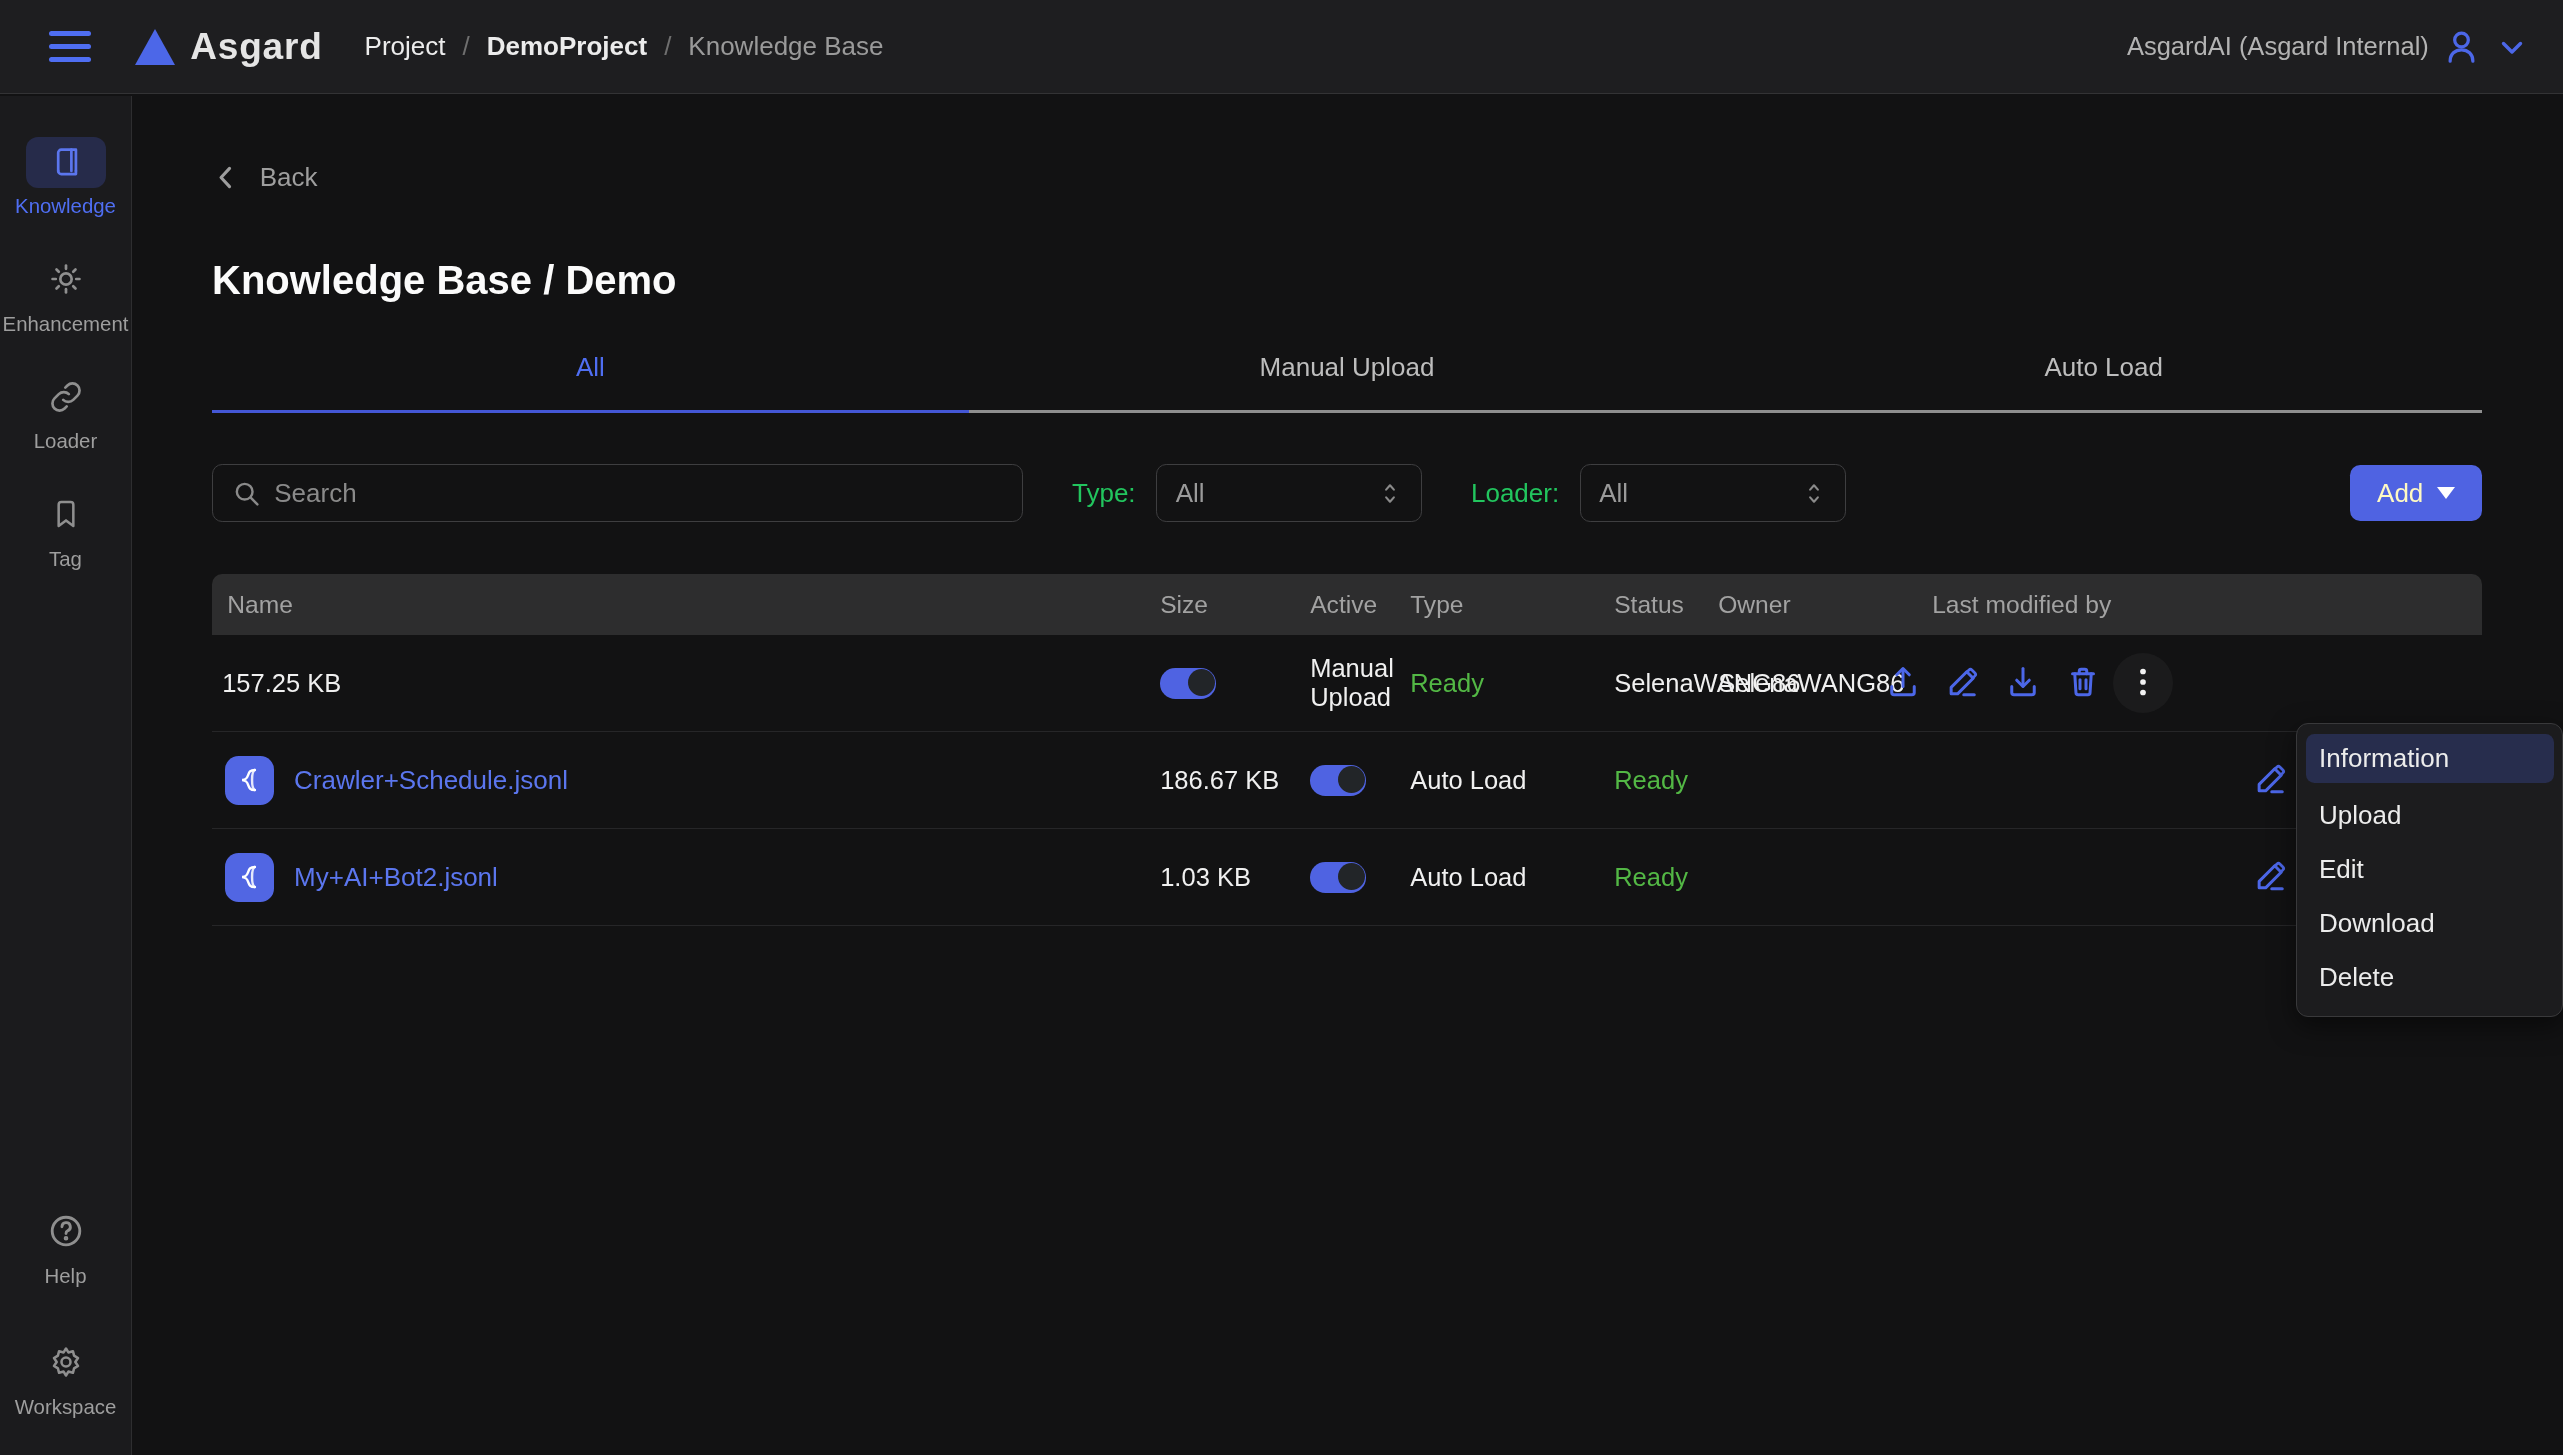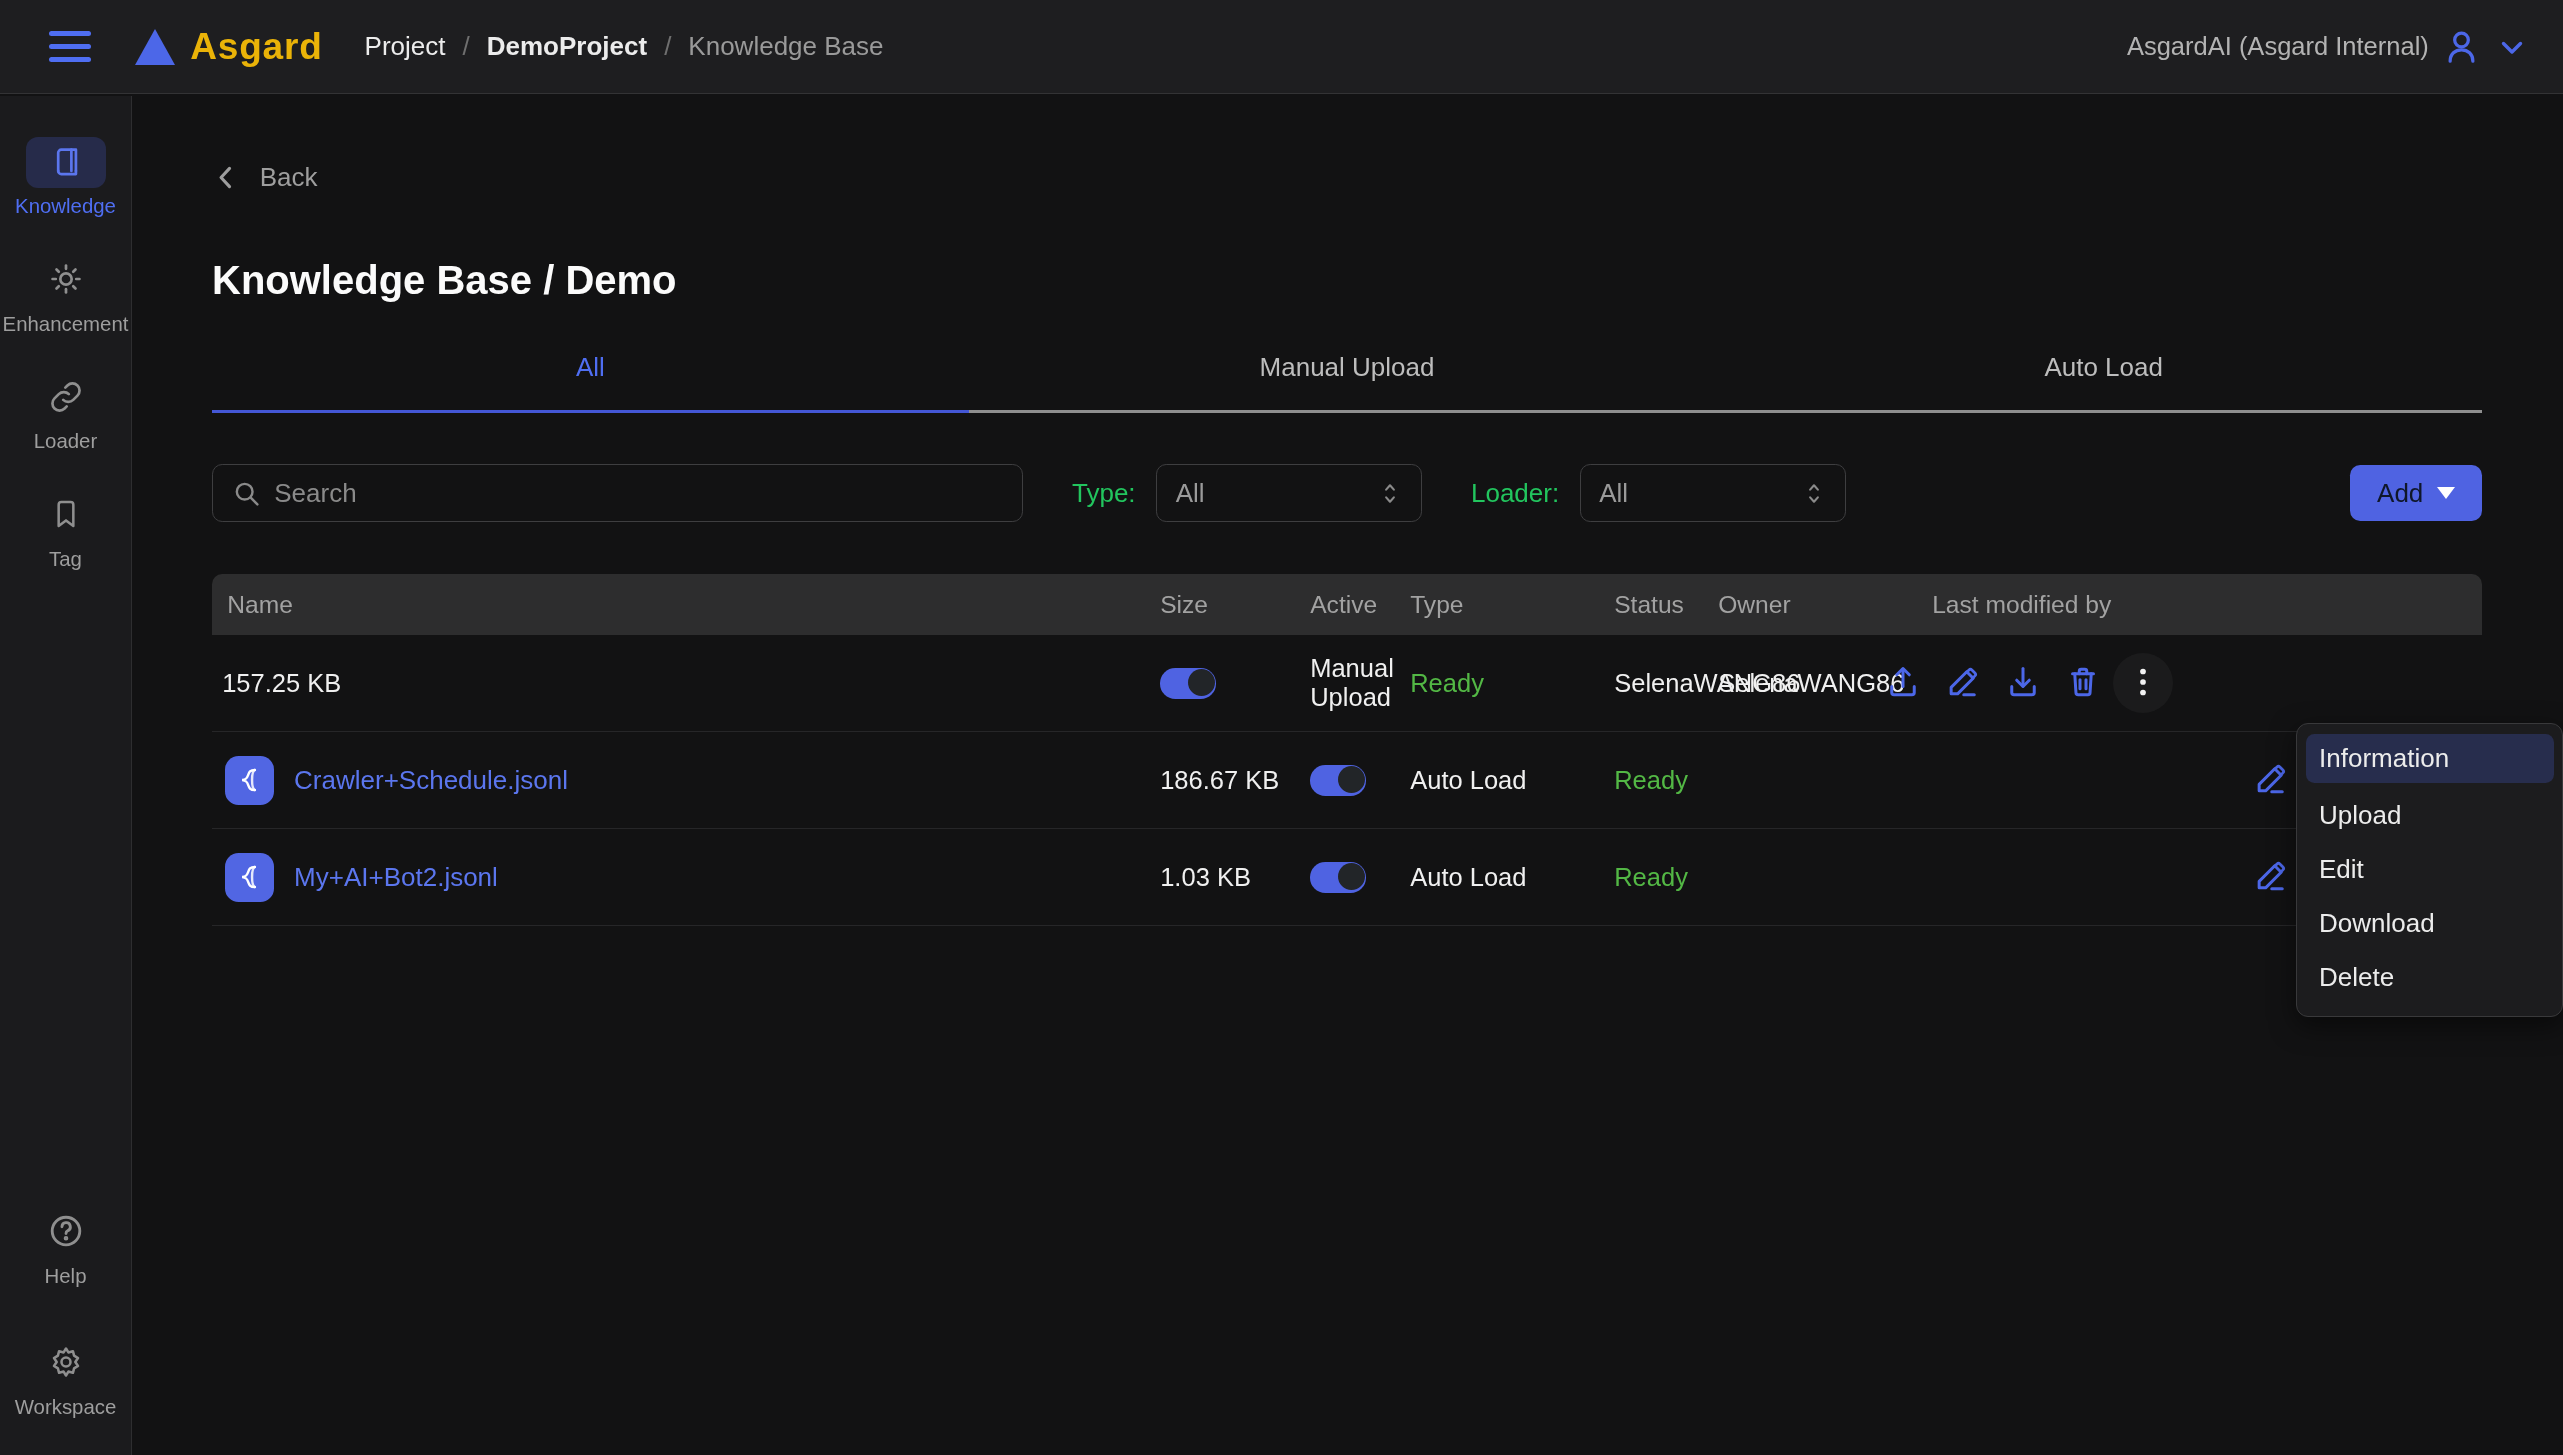--- a/index.html
+++ b/index.html
@@ -7,21 +7,21 @@
               font-family:"Liberation Sans", sans-serif; color:#e8e8e8; }
 
   
   .topbar { position:absolute; left:0; top:0; width:2563px; height:94px; background:#1e1e20;
             border-bottom:1.7px solid #333335; display:flex; align-items:center; z-index:30; }
   .hamburger { margin-left:49px; width:42px; display:flex; flex-direction:column; gap:7.6px; cursor:pointer; }
   .hamburger span { display:block; height:5.1px; border-radius:2.5px; background:#4f6ef2; }
   .logo-wrap { display:flex; align-items:center; margin-left:44px; gap:15.3px; }
   .logo-tri { width:0; height:0; border-left:20.4px solid transparent; border-right:20.4px solid transparent;
               border-bottom:36px solid #4c67e8; }
-  .logo-text { font-size:37px; font-weight:600; color:#eab308; letter-spacing:0.8px; }
+  .logo-text { font-size:37px; font-weight:600; color:#e5e5e5; letter-spacing:0.8px; }
   .breadcrumb { display:flex; align-items:center; gap:17px; margin-left:42px; font-size:26px; }
   .breadcrumb .crumb { color:#ececec; }
   .breadcrumb .crumb.strong { font-weight:600; }
   .breadcrumb .crumb.current { color:#9a9a9a; font-weight:400; }
   .breadcrumb .sep { color:#6f6f6f; }
   .topbar .spacer { flex:1; }
   .account { display:flex; align-items:center; gap:13.6px; margin-right:34px;justify-content:space-between; }
   .account-label { font-size:25.5px; color:#b3b3b3; }
   .icon-svg { display:block; }
 
@@ -53,21 +53,21 @@
                 align-items:center; padding:0 18.7px; gap:13.6px; background:transparent; }
   .search-box input { flex:1; background:transparent; border:none; outline:none; color:#dcdcdc;
                       font-size:26px; font-family:"Liberation Sans", sans-serif; }
   .search-box input::placeholder { color:#8a8a8a; }
   .flabel { font-size:26px; color:#22c55e; margin-left:49px; }
   .select { width:266px; height:58px; border:1.7px solid #3e3e40; border-radius:10.2px; display:flex;
             align-items:center; justify-content:space-between; padding:0 18.7px; margin-left:20.4px; cursor:pointer; }
   .select .val { font-size:26px; color:#9a9a9a; }
   .add-btn { margin-left:auto; width:132px; height:56px; background:#4f63e2; border:none; border-radius:10.2px;
              display:flex; align-items:center; justify-content:center; gap:13.6px; cursor:pointer; }
-  .add-btn .add-label { color:#0f172a; font-size:26px; }
+  .add-btn .add-label { color:#fef9c3; font-size:26px; }
   .add-caret { width:0; height:0; border-left:9.3px solid transparent; border-right:9.3px solid transparent;
                border-top:12px solid #ffffff; }
 
   
   .table { margin-top:52px; }
   .tgrid { display:grid; grid-template-columns:938px 150px 100px 204px 104px 214px 251px 308px; align-items:center; }
   .thead { height:61px; background:#2d2d2e; border-radius:10.2px 10.2px 0 0; }
   .thead .th { font-size:24.6px; color:#a2a2a2; padding-left:10.2px; }
   .thead .th.first { padding-left:15.3px; }
   .trow { height:97px; border-bottom:1.7px solid #262628; }

